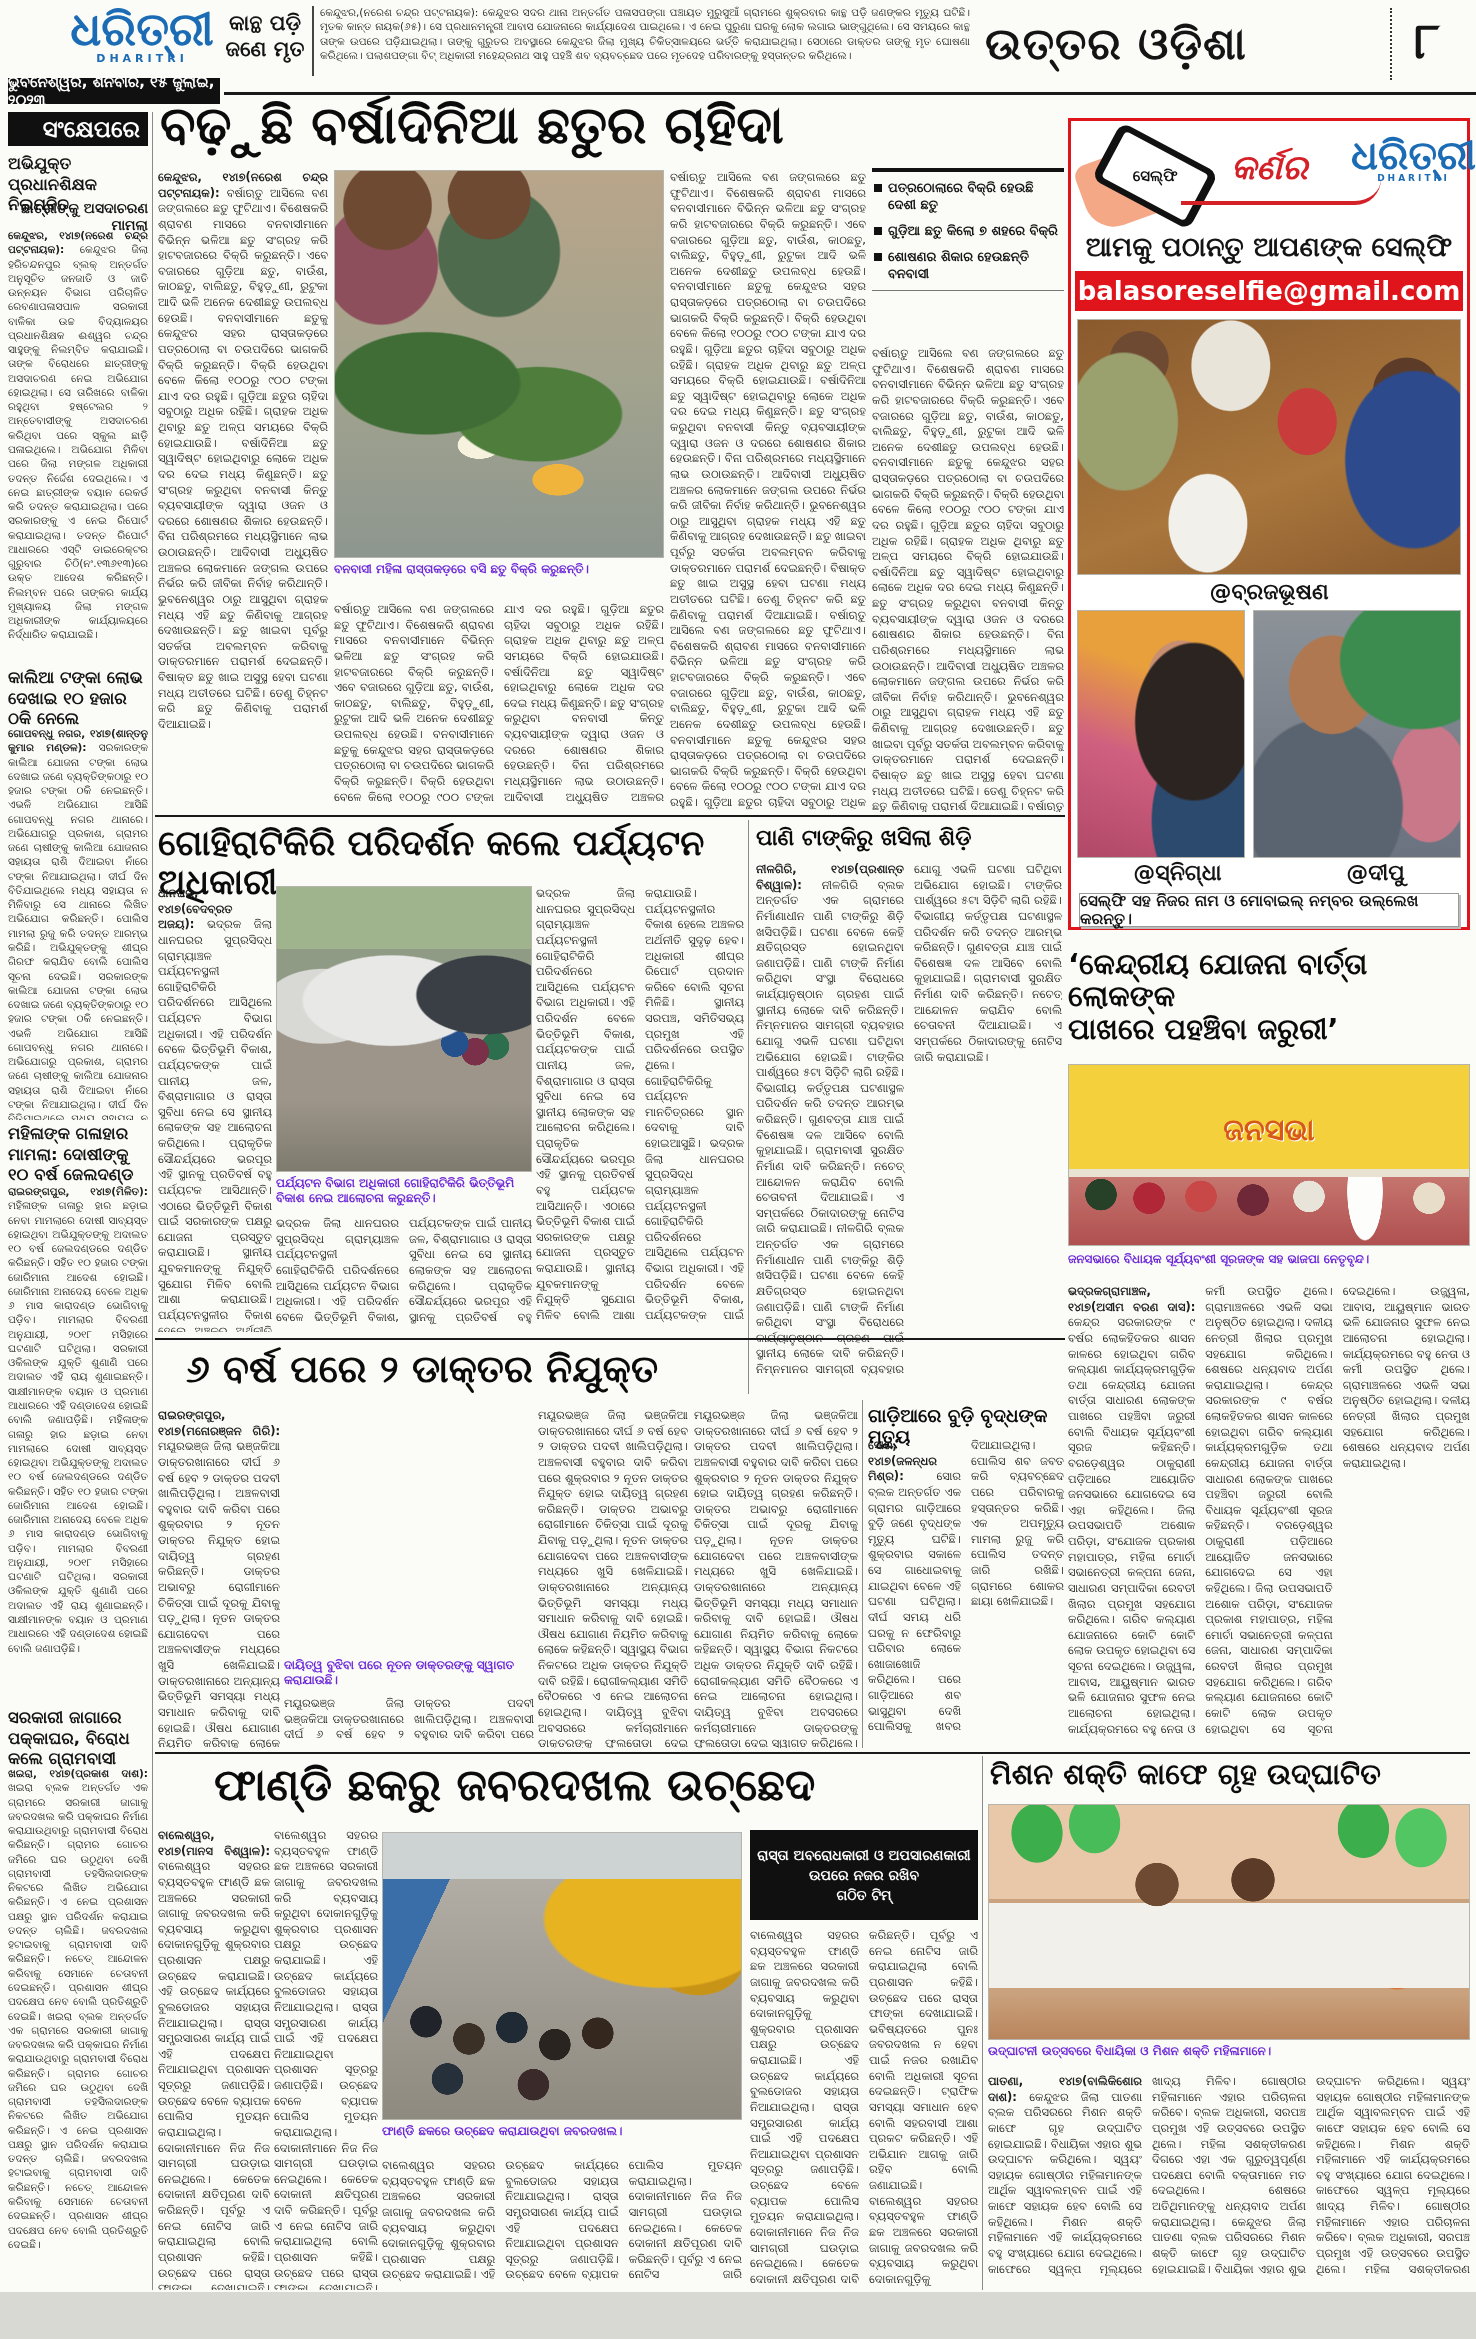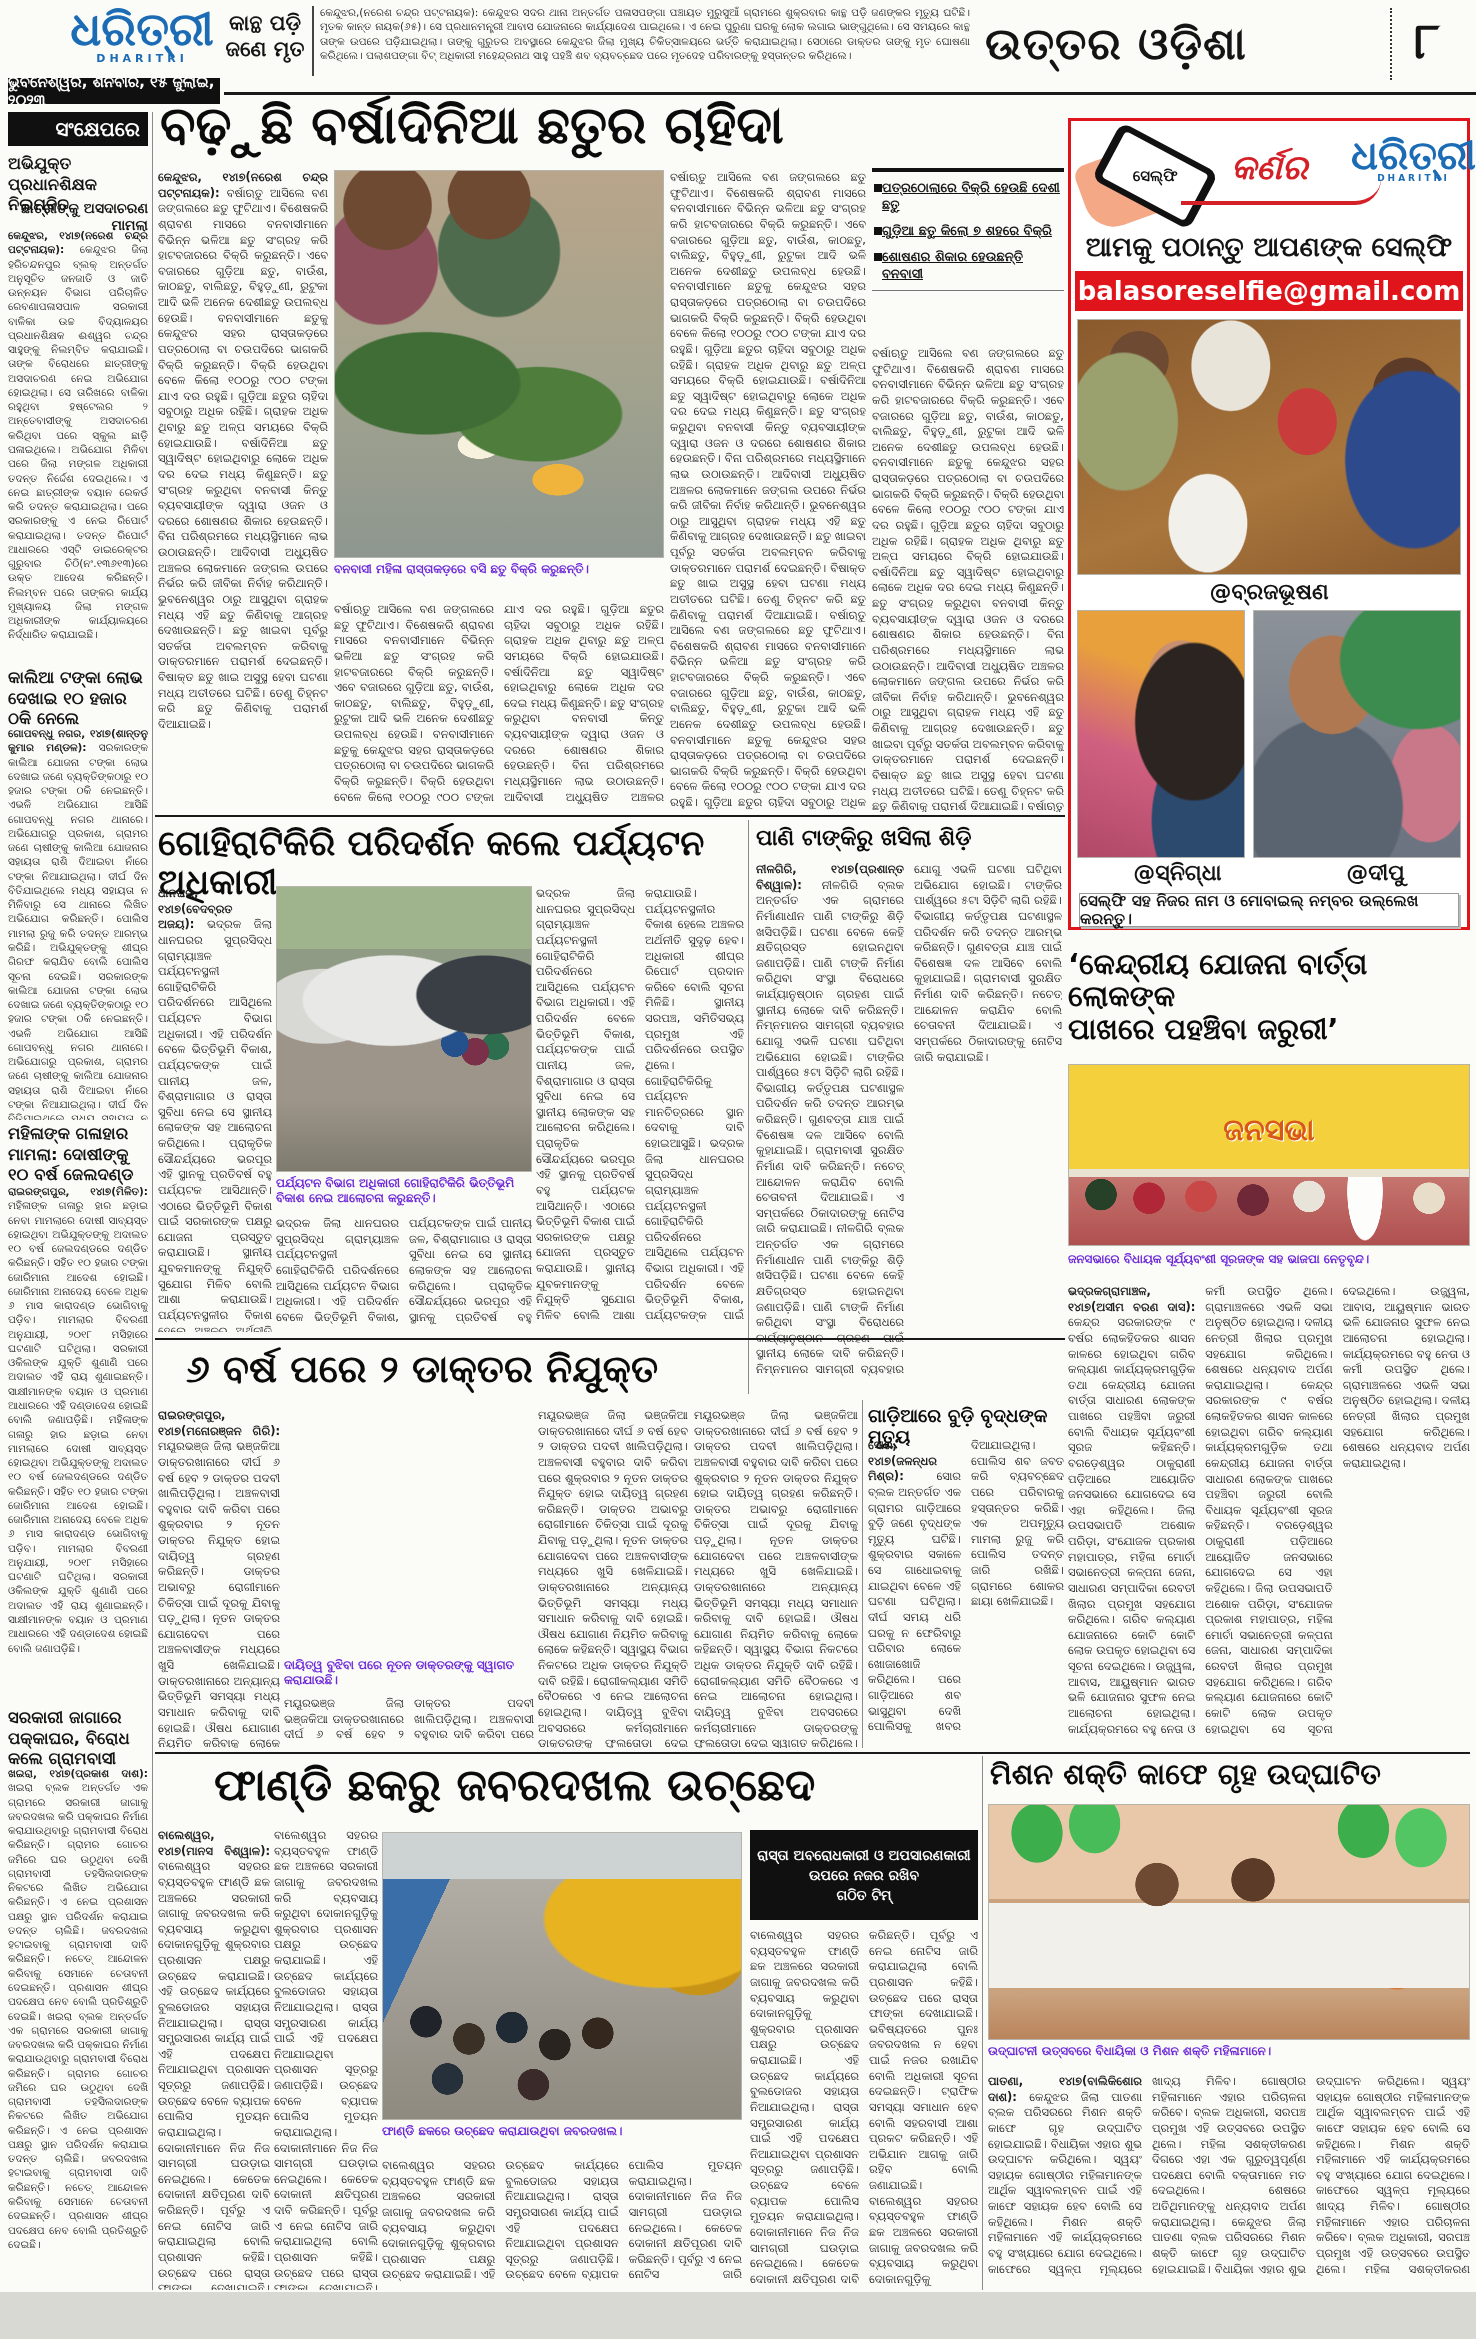--- a/index.html
+++ b/index.html
@@ -16,26 +16,26 @@
   .photo{position:absolute;overflow:hidden;border:1px solid #b5b5ad;}
   
   .masthead-odia{font-size:46px;font-weight:bold;color:#1b6cb5;line-height:1;}
   .masthead-latin{font-size:11px;font-weight:bold;color:#1b6cb5;letter-spacing:4px;}
   .datebar{background:#101010;color:#fff;font-weight:bold;font-size:15px;display:flex;align-items:center;justify-content:center;}
   .brief-h{font-size:21px;font-weight:bold;line-height:1.25;text-align:center;}
   .section-title{font-size:44px;font-weight:bold;letter-spacing:1px;}
   .pagenum{font-size:50px;font-weight:bold;}
   .dotted-v{border-left:2px dotted #333;}
   
-  .blackbox{background:#101010;color:#fff;font-weight:bold;display:flex;align-items:center;justify-content:flex-end;padding:0 8px;font-size:20px;}
+  .blackbox{background:#101010;color:#fff;font-weight:bold;display:flex;align-items:center;justify-content:flex-end;padding:0 8px;font-size:23px;}
   .lh{font-size:16.5px;font-weight:bold;line-height:1.25;}
   .lsh{font-size:14px;font-weight:bold;text-align:right;}
   
   .bullets{border-top:4px solid #111;border-bottom:1px solid #777;padding:8px 2px;}
-  .bullet-item{display:flex;font-size:13px;font-weight:bold;line-height:1.3;margin-bottom:9px;text-decoration:underline;}
+  .bullet-item{display:flex;gap:6px;font-size:13px;font-weight:bold;line-height:1.3;margin-bottom:9px;}
   .bullet-item .sq{width:8px;height:8px;background:#111;margin-top:4px;flex:0 0 8px;}
   
   .selfiebox{border:3px solid #e0151b;background:#fff;}
   .redbar{background:#e0151b;color:#fff;font-weight:bold;font-size:26px;display:flex;align-items:center;justify-content:center;}
   .selfie-tag{font-size:27px;font-weight:bold;text-align:center;}
   .selfie-name{font-size:22px;font-weight:bold;text-align:center;}
   .selfie-foot{border:1px solid #999;box-shadow:2px 2px 0 #bbb;font-size:15.5px;font-weight:bold;display:flex;align-items:center;justify-content:center;}
   .phone{position:absolute;width:64px;height:110px;background:#111;border-radius:10px;transform:rotate(-62deg);}
   .phone .scr{position:absolute;left:6px;top:8px;right:6px;bottom:8px;background:#fff;border-radius:4px;
               display:flex;align-items:center;justify-content:center;}

